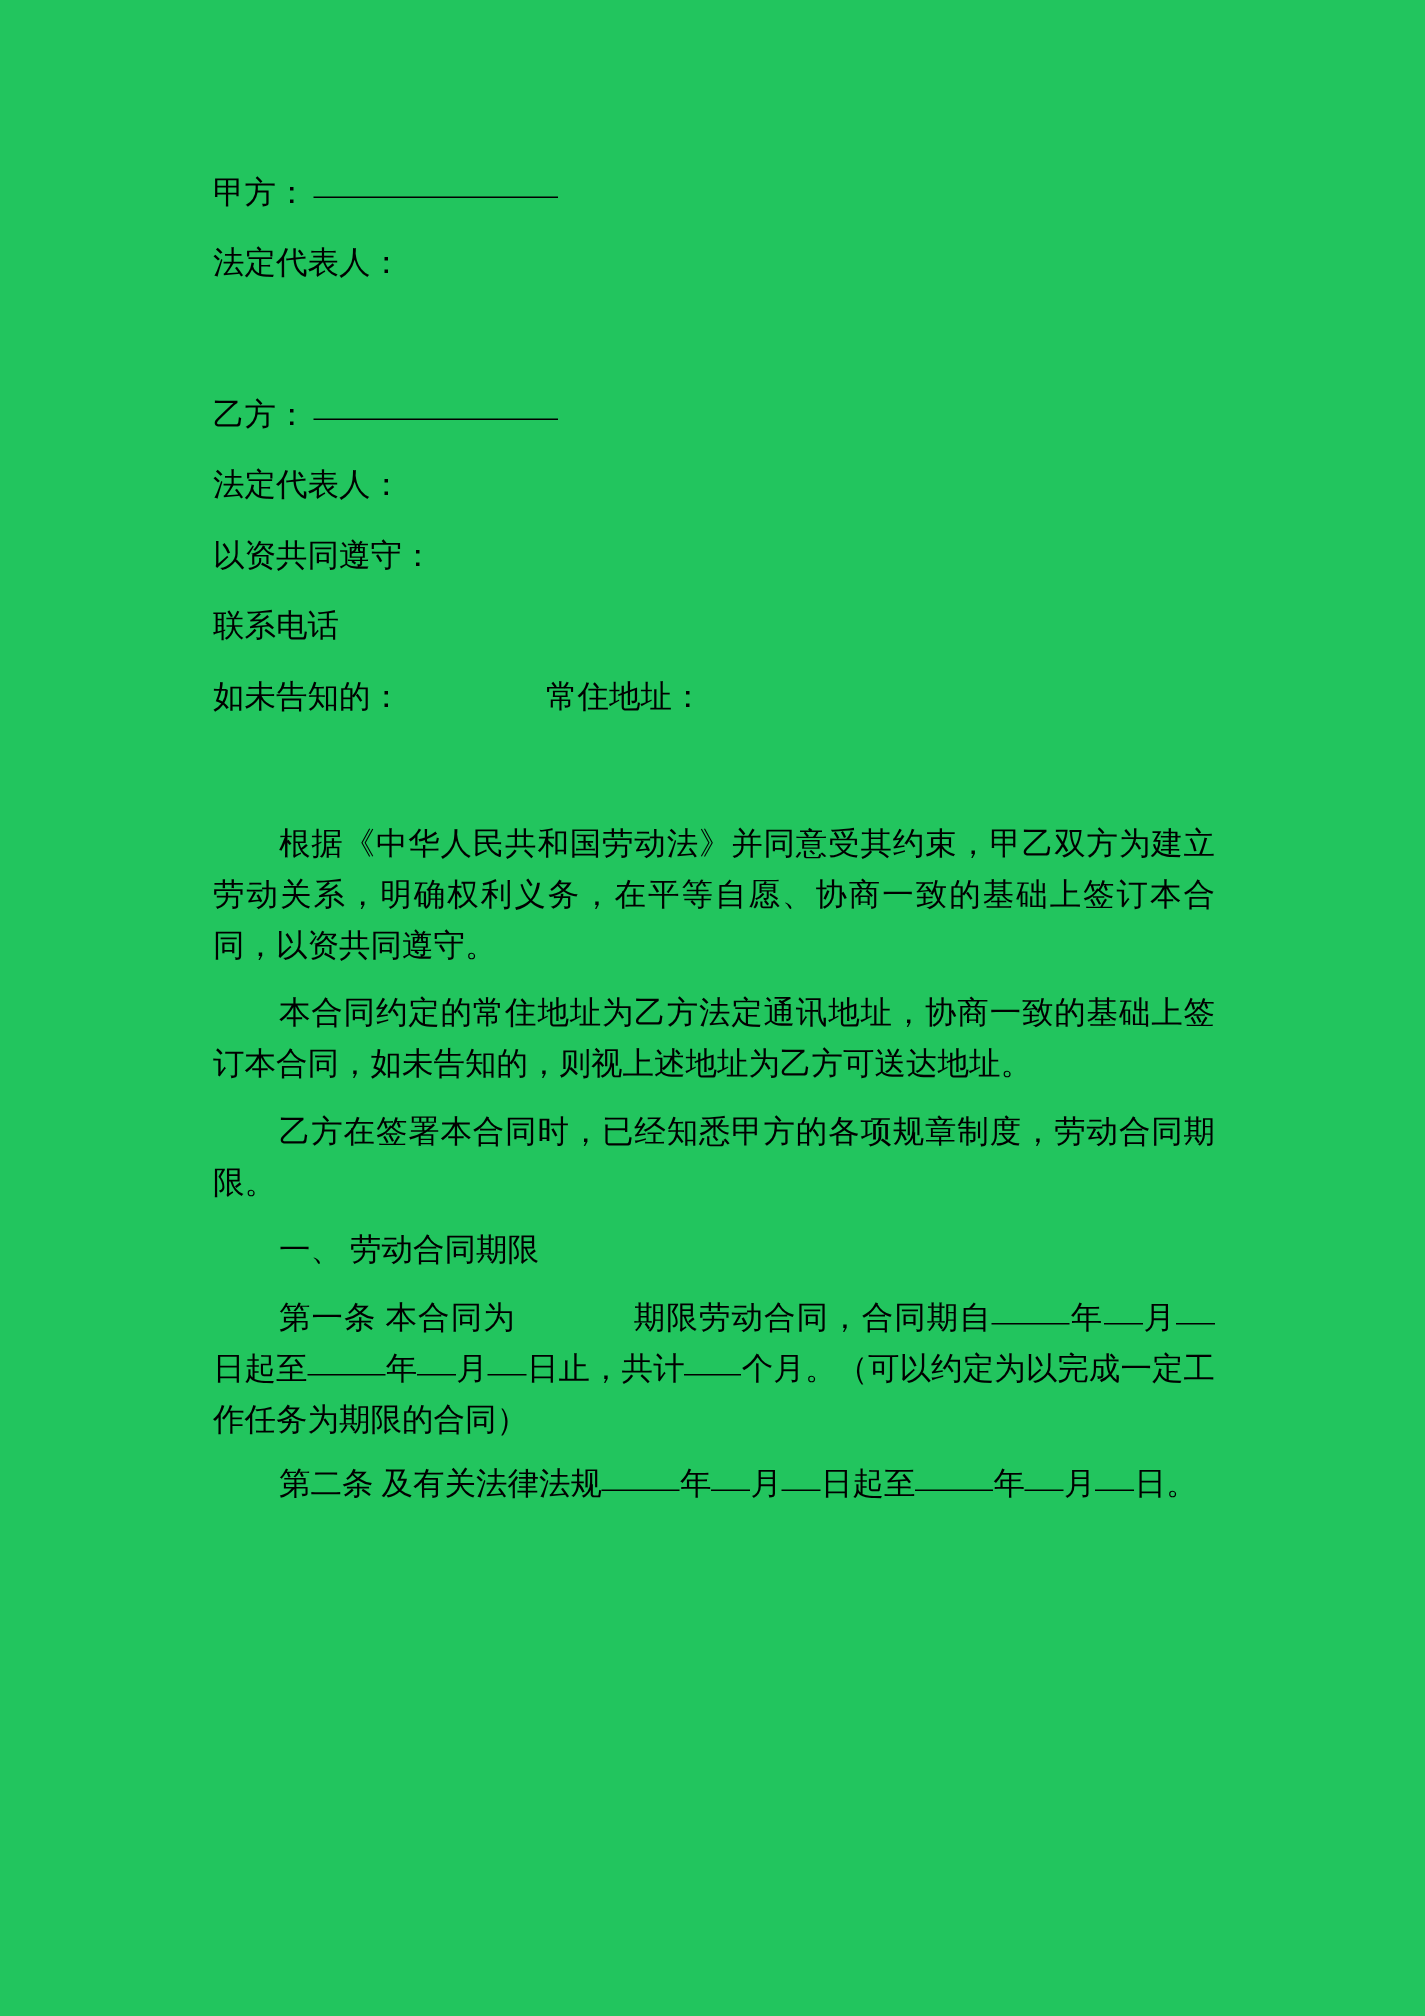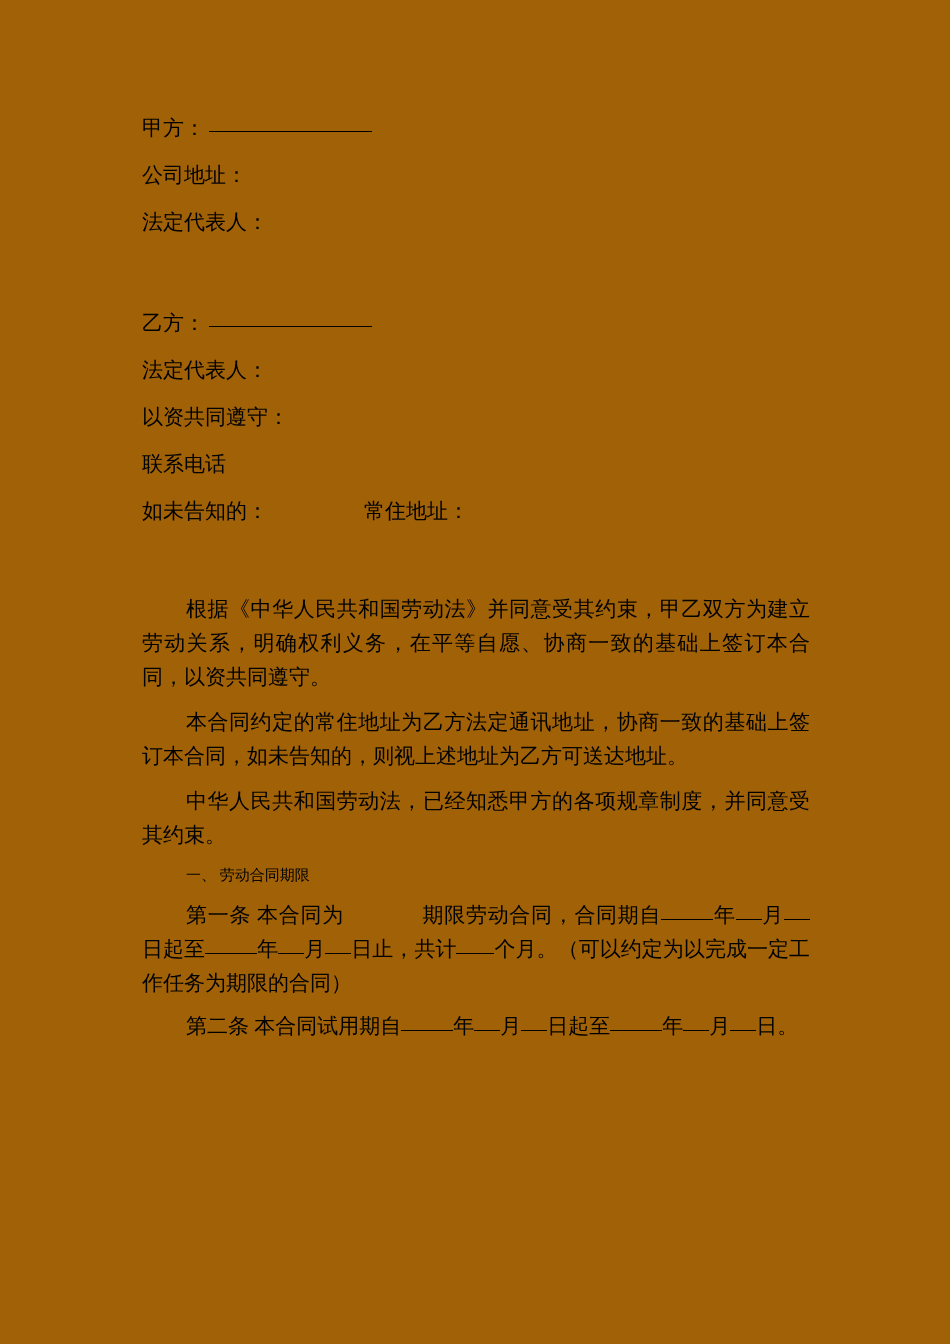--- a/index.html
+++ b/index.html
@@ -11,21 +11,21 @@
     width: 950px;
     height: 1344px;
     font-family: "Liberation Serif", "DejaVu Serif", serif;
     color: #000000;
     overflow: hidden;
   }
   .page {
     position: relative;
     width: 950px;
     height: 1344px;
-    background: #a16207;
+    background: #22c55e;
     box-sizing: border-box;
     padding: 118px 140px 60px 142px;
   }
   .doc-body {
     font-size: 20.5px;
     line-height: 1;
   }
   .party-line {
     font-size: 21px;
     line-height: 1;
@@ -67,55 +67,54 @@
   .u {
     display: inline-block;
     border-bottom: 1.3px solid #000;
     vertical-align: 2px;
   }
   .u4 { width: 52px; }
   .u2 { width: 26px; }
   .u3 { width: 38px; }
   .heading {
     margin: 0 0 11px 0;
-    font-size: 15px;
+    font-size: 21px;
     line-height: 1.62;
     text-indent: 44px;
   }
 </style>
 </head>
 <body>
 
 <div class="page">
   <div class="doc-body">
 
     <div class="party-line"><span>甲方：</span><span class="blank-long"></span></div>
 
-    <div class="party-line"><span>公司地址：</span></div>
 
     <div class="party-line"><span>法定代表人：</span></div>
 
     <div class="gap-block"></div>
 
     <div class="party-line"><span>乙方：</span><span class="blank-long"></span></div>
 
     <div class="party-line"><span>法定代表人：</span></div>
 
     <div class="party-line"><span>以资共同遵守：</span></div>
 
     <div class="party-line"><span>联系电话</span></div>
 
     <div class="party-line"><span>如未告知的：</span><span class="inline-gap"></span><span>常住地址：</span></div>
 
     <div class="gap-mid"></div>
 
     <p class="para">根据《中华人民共和国劳动法》并同意受其约束，甲乙双方为建立劳动关系，明确权利义务，在平等自愿、协商一致的基础上签订本合同，以资共同遵守。</p>
     <p class="para">本合同约定的常住地址为乙方法定通讯地址，协商一致的基础上签订本合同，如未告知的，则视上述地址为乙方可送达地址。</p>
-    <p class="para">中华人民共和国劳动法，已经知悉甲方的各项规章制度，并同意受其约束。</p>
+    <p class="para">乙方在签署本合同时，已经知悉甲方的各项规章制度，劳动合同期限。</p>
 
     <p class="heading">一、 劳动合同期限</p>
 
     <p class="para tight"><span>第一条 本合同为</span><span class="inline-gap-sm"></span><span>期限劳动合同，合同期自</span><span class="u u4"></span><span>年</span><span class="u u2"></span><span>月</span><span class="u u2"></span><span>日起至</span><span class="u u4"></span><span>年</span><span class="u u2"></span><span>月</span><span class="u u2"></span><span>日止，共计</span><span class="u u3"></span><span>个月。（可以约定为以完成一定工作任务为期限的合同）</span></p>
 
-    <p class="para"><span>第二条 本合同试用期自</span><span class="u u4"></span><span>年</span><span class="u u2"></span><span>月</span><span class="u u2"></span><span>日起至</span><span class="u u4"></span><span>年</span><span class="u u2"></span><span>月</span><span class="u u2"></span><span>日。</span></p>
+    <p class="para"><span>第二条 及有关法律法规</span><span class="u u4"></span><span>年</span><span class="u u2"></span><span>月</span><span class="u u2"></span><span>日起至</span><span class="u u4"></span><span>年</span><span class="u u2"></span><span>月</span><span class="u u2"></span><span>日。</span></p>
 
   </div>
 </div>
 
 </body></html>

